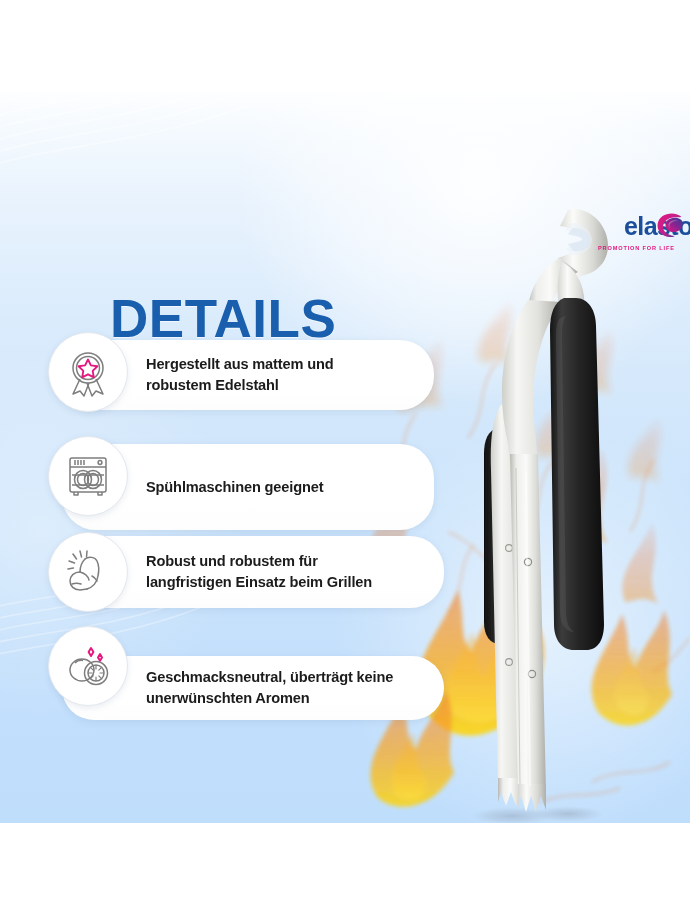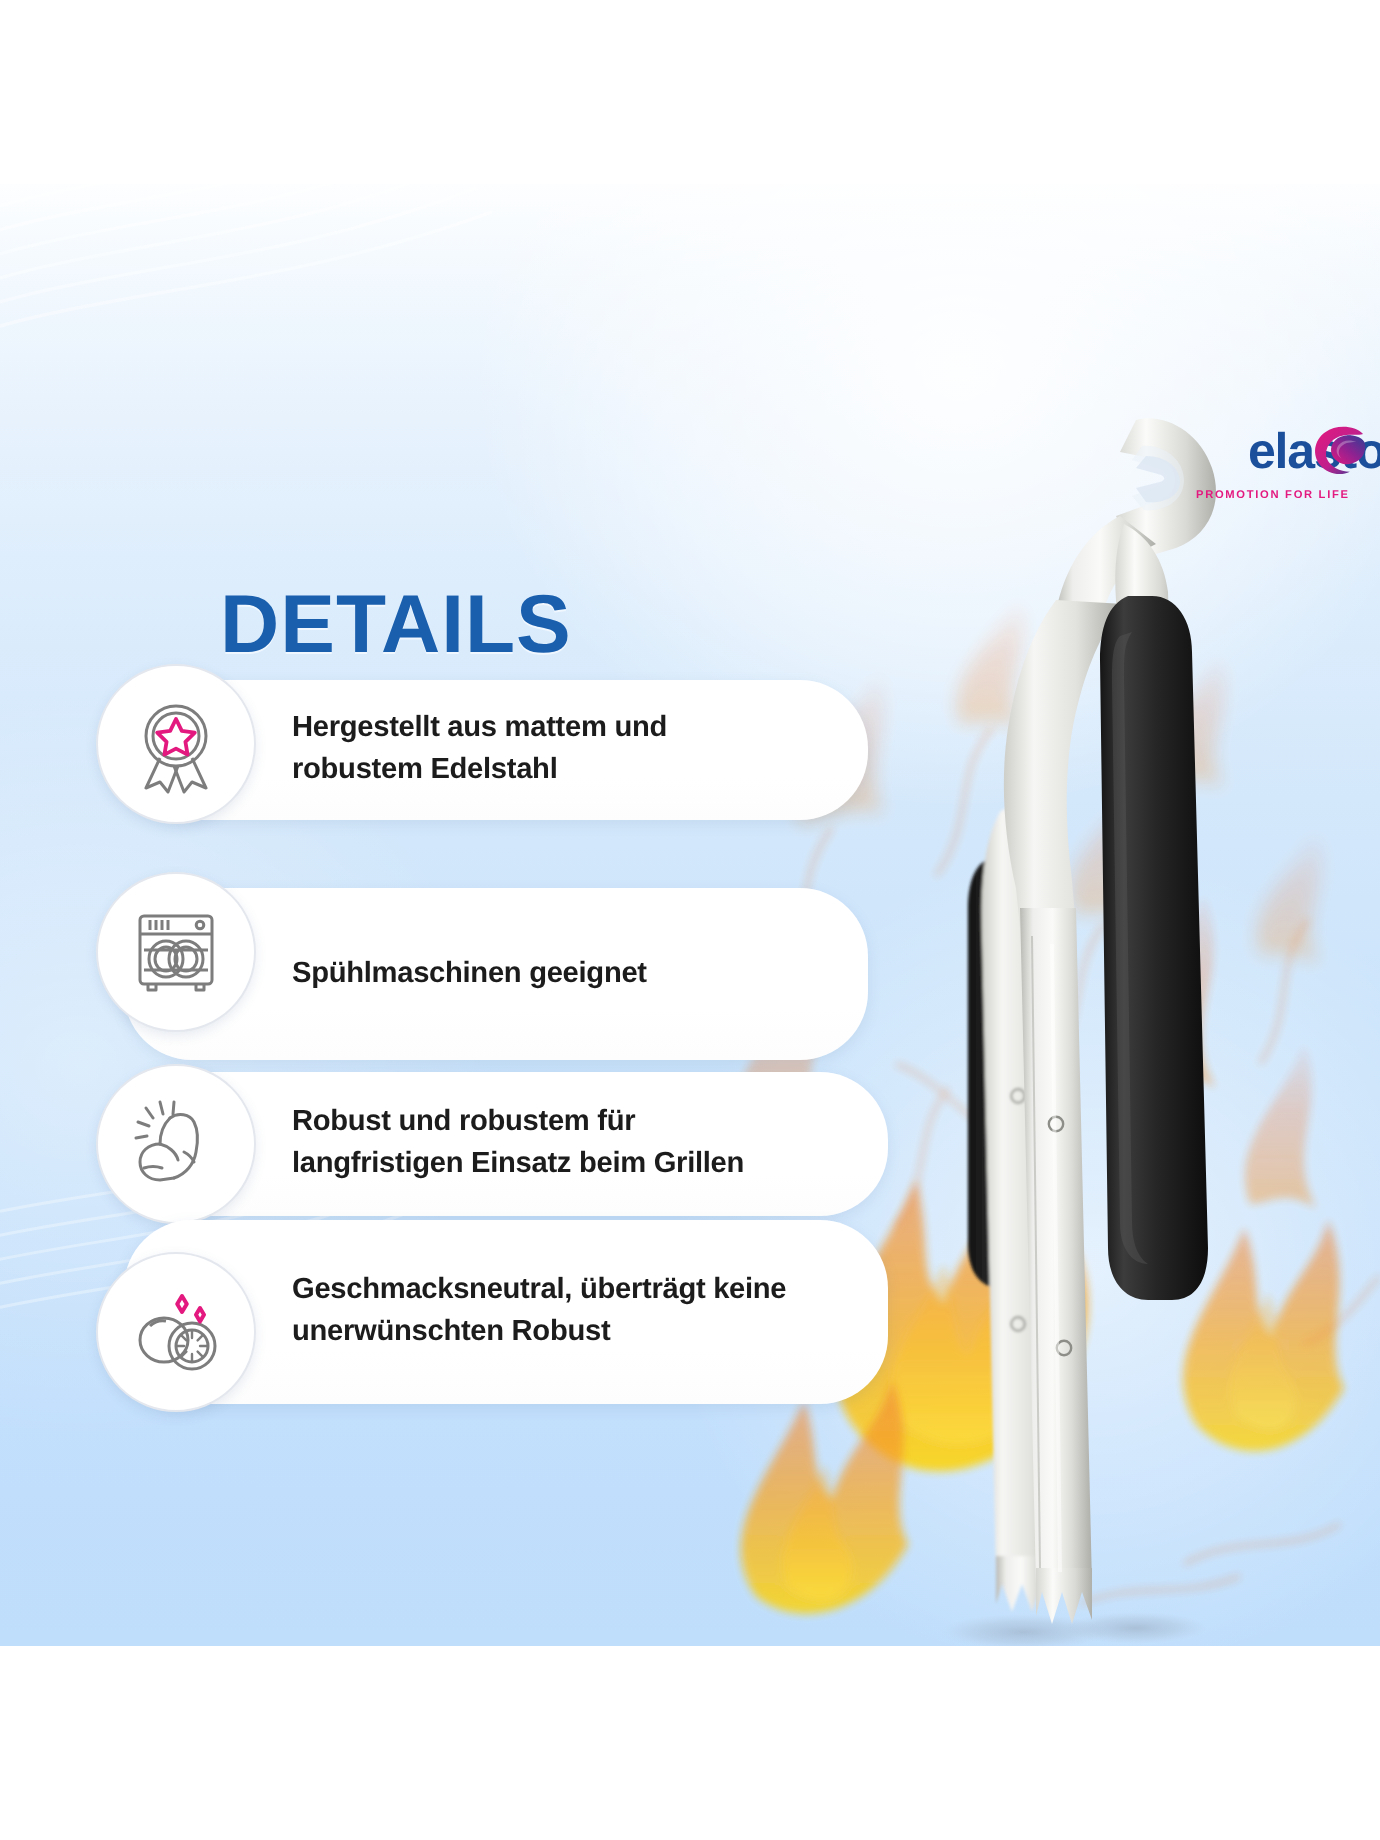--- a/index.html
+++ b/index.html
@@ -46,21 +46,21 @@
   .logo-tag{
     position:absolute;left:2px;top:35px;width:86px;
     font-size:5.6px;font-weight:700;letter-spacing:.85px;
     color:#e3197f;white-space:nowrap;
     font-family:"Liberation Sans", sans-serif;
   }
 
   
   .title{
     position:absolute;left:110px;top:200px;
-    font-size:41px;font-weight:700;letter-spacing:.5px;
+    font-size:53px;font-weight:700;letter-spacing:.5px;
     color:#1a5fad;line-height:1;
     text-shadow:0 1px 0 rgba(255,255,255,.6);
     font-family:"Liberation Sans", sans-serif;
   }
 
   
   .flames{position:absolute;left:330px;top:150px;width:360px;height:580px;
     pointer-events:none;opacity:.93;}
 
   
@@ -410,24 +410,24 @@
             <path d="M23,13 C20,16 18,21 18,26"></path>
             <path d="M18,26 C12,26 8,30 8,35 C8,40 12,44 18,44 L25,43"></path>
             <path d="M18,26 C22,27 26,30 27,34"></path>
 
             <path d="M10,38 C13,37 16,37 19,38"></path>
             <path d="M30,30 C32,31 34,33 35,35"></path>
           </g>
         </svg>
       </div>
 
-      <div class="card" style="left:62px;top:518px;width:382px;height:92px;">
+      <div class="card" style="left:62px;top:564px;width:382px;height:64px;">
         <div class="card-text">
           <div>Geschmacksneutral, überträgt keine</div>
-          <div>unerwünschten Robust</div>
+          <div>unerwünschten Aromen</div>
         </div>
       </div>
       <div class="badge" style="left:48px;top:534px;width:80px;height:80px;">
         <svg width="52" height="52" viewBox="0 0 52 52">
           <g fill="none" stroke="#7d7d7d" stroke-width="1.5" stroke-linejoin="round">
 
             <ellipse cx="20" cy="30" rx="12" ry="11"></ellipse>
             <path d="M13,23 C15,21 18,20 21,20.5"></path>
 
             <circle cx="34" cy="33" r="11.5"></circle>

